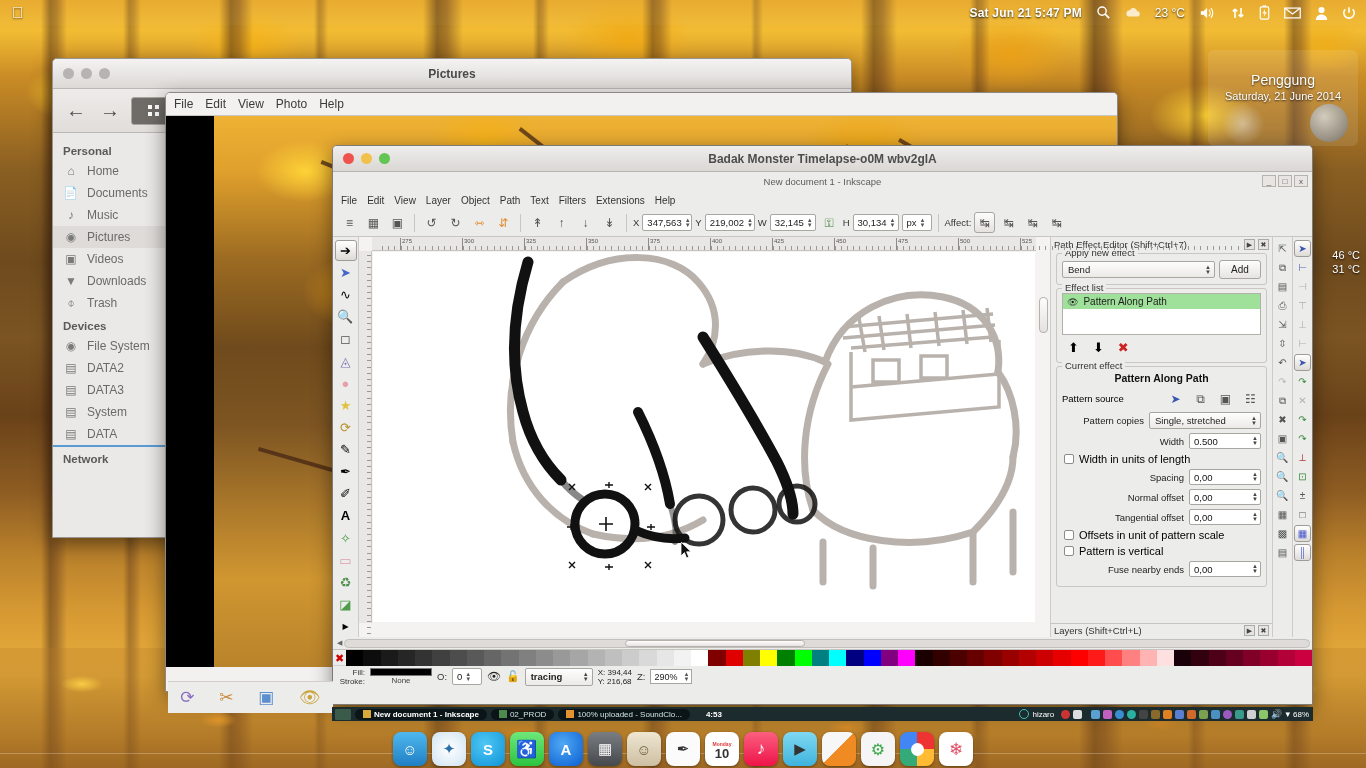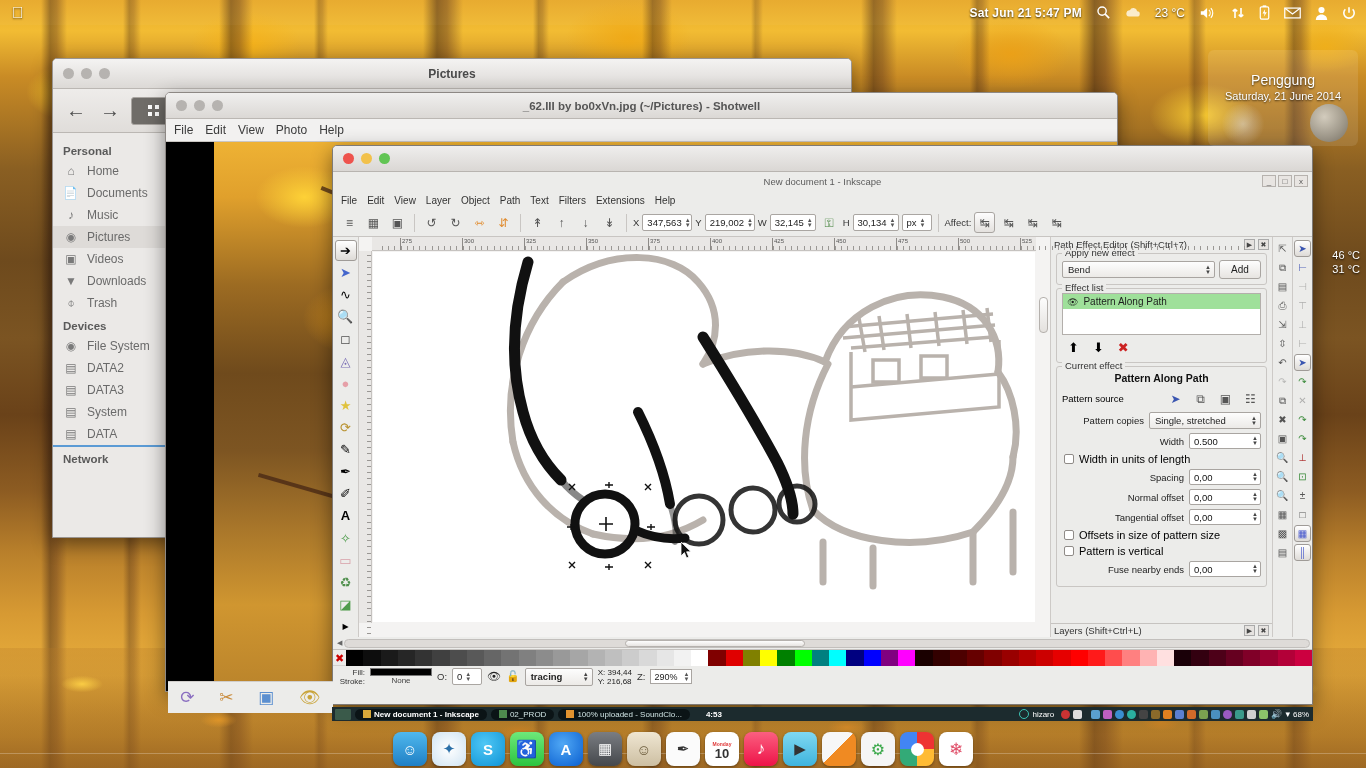--- a/index.html
+++ b/index.html
@@ -426,28 +426,20 @@
           <span class="si">▤</span>
           <span>DATA</span>
         </div>
       <div class="side-head">Network</div>
     </div>
     <div id="naut-main"></div>
   </div>
 </div>
 
 <div class="win" id="shotwell">
-  <div class="st">
-    <div class="lights">
-      <span class="lt"></span>
-      <span class="lt"></span>
-      <span class="lt"></span>
-    </div>
-    <div class="tb-title">_62.III by bo0xVn.jpg (~/Pictures) - Shotwell</div>
-  </div>
   <div id="sw-menu">
     <span>File</span>
     <span>Edit</span>
     <span>View</span>
     <span>Photo</span>
     <span>Help</span>
   </div>
   <div id="sw-body">
     <div id="sw-photo">
         <div class="sw-twig" style="left: 12%; top: 8%; width: 140px; height: 4px; transform: rotate(22deg);"></div>
@@ -464,20 +456,21 @@
   </div>
 </div>
 
 <div class="win" id="inkscape">
   <div id="ink-tb">
     <div class="lights">
       <span class="lt r"></span>
       <span class="lt y"></span>
       <span class="lt g"></span>
     </div>
+    <div class="tb-title">Badak Monster  Timelapse-o0M wbv2glA</div>
   </div>
   <div id="ink-sub">
     <div class="sub-title">New document 1 - Inkscape</div>
     <div id="ink-winbtns">
       <span>_</span>
       <span>□</span>
       <span>x</span>
     </div>
   </div>
   <div id="ink-menu">
@@ -976,21 +969,21 @@
             <span class="fld">
               <span>0,00</span>
               <span class="arr">
                   <i>▲</i>
                   <i>▼</i>
                 </span>
             </span>
           </div>
           <div class="chkrow">
             <span class="chk"></span>
-            <span class="fl">Offsets in size of pattern size</span>
+            <span class="fl">Offsets in unit of pattern scale</span>
           </div>
           <div class="chkrow">
             <span class="chk"></span>
             <span class="fl">Pattern is vertical</span>
           </div>
           <div class="field-row">
             <span class="fl">Fuse nearby ends</span>
             <span class="fld">
               <span>0,00</span>
               <span class="arr">

